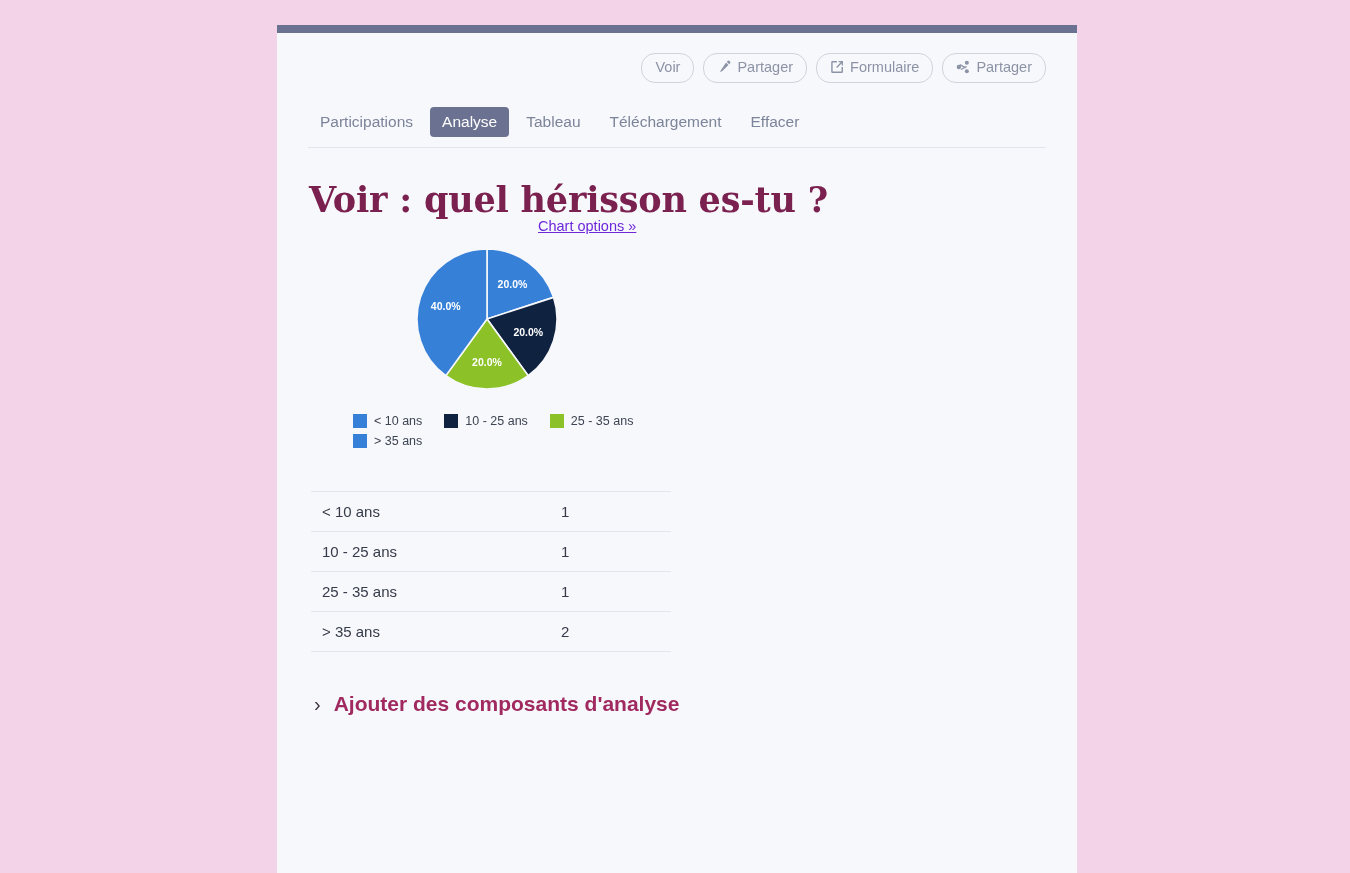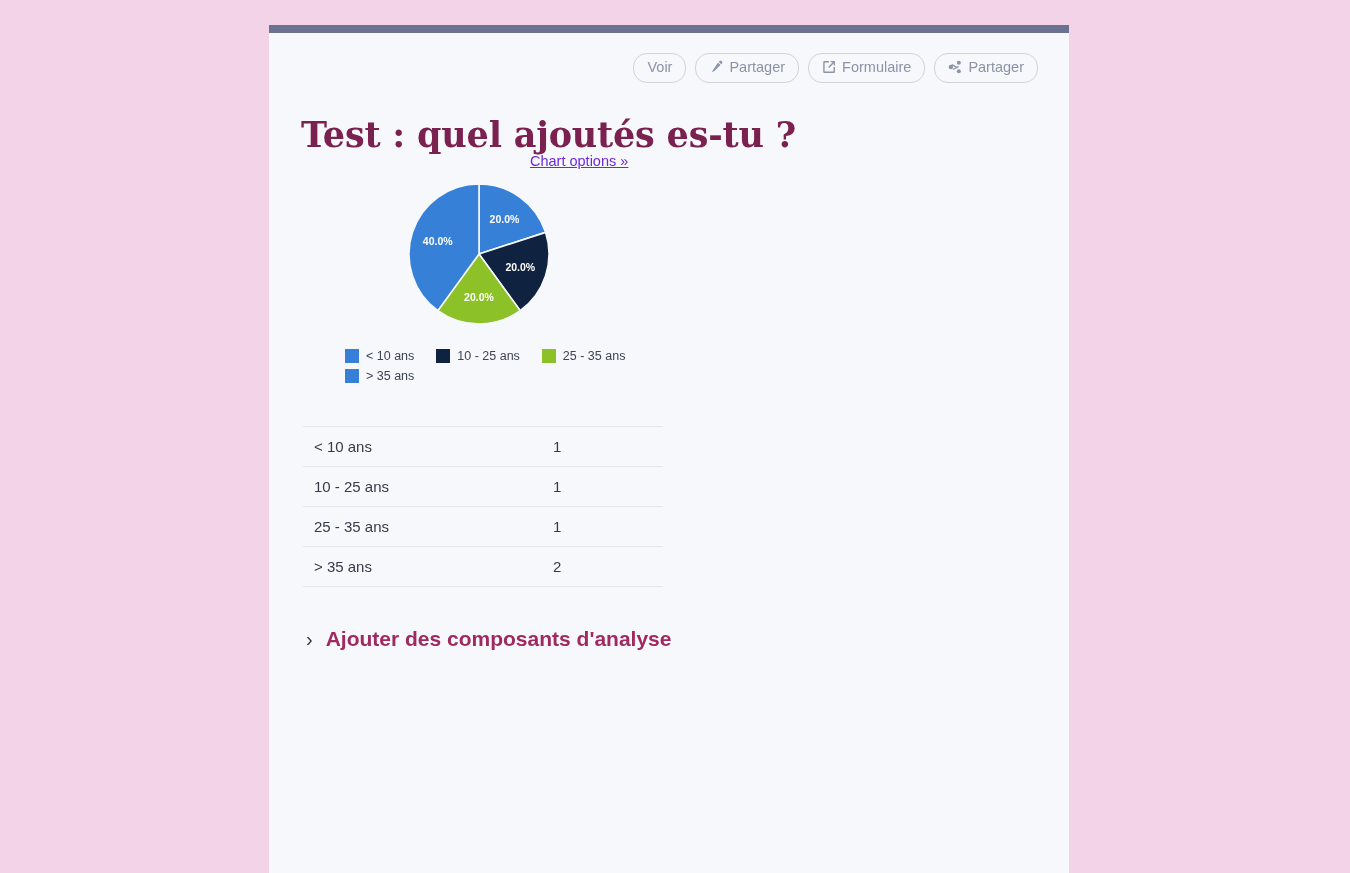--- a/index.html
+++ b/index.html
@@ -16,21 +16,21 @@
   
   #page {
     position: relative;
     width: 1350px;
     height: 873px;
     background: #f2d3e8;
   }
 
   #panel {
     position: absolute;
-    left: 269px;
+    left: 277px;
     top: 25px;
     width: 800px;
     height: 848px;
     background: #f7f8fc;
     overflow: hidden;
   }
 
   #panel-topbar {
     height: 8px;
     width: 100%;
@@ -252,23 +252,30 @@
               <circle class="ico" cx="3.3" cy="8" r="2.5"></circle>
               <rect class="ico" x="4.6" y="4.6" width="7.4" height="1.5" transform="rotate(28 4.6 4.6)"></rect>
               <rect class="ico" x="5.3" y="10.2" width="7.4" height="1.5" transform="rotate(-28 5.3 10.2)"></rect>
             </svg>
           </span>
           <span>Partager</span>
         </div>
       </div>
 
       
-
-      
-      <h1 class="page-title">Test : quel ajoutés es-tu ?</h1>
+      <div class="tabs">
+        <div class="tab">Participations</div>
+        <div class="tab active">Analyse</div>
+        <div class="tab">Tableau</div>
+        <div class="tab">Téléchargement</div>
+        <div class="tab">Effacer</div>
+      </div>
+
+      
+      <h1 class="page-title">Voir : quel hérisson es-tu ?</h1>
 
       
       <div class="chart-opts-wrap">
         <a class="chart-options">Chart options »</a>
       </div>
 
       
       <div class="chart-area">
         <div class="pie-wrap">
           <svg id="pie-svg" width="355" height="152" viewBox="0 0 355 152">

